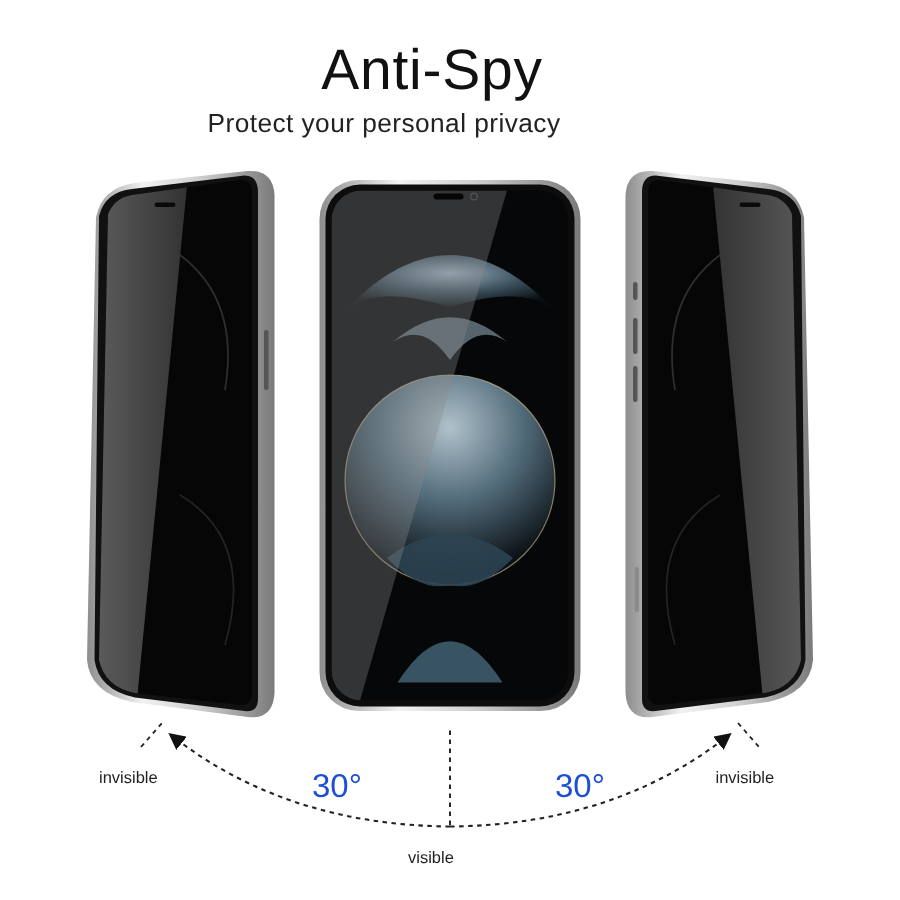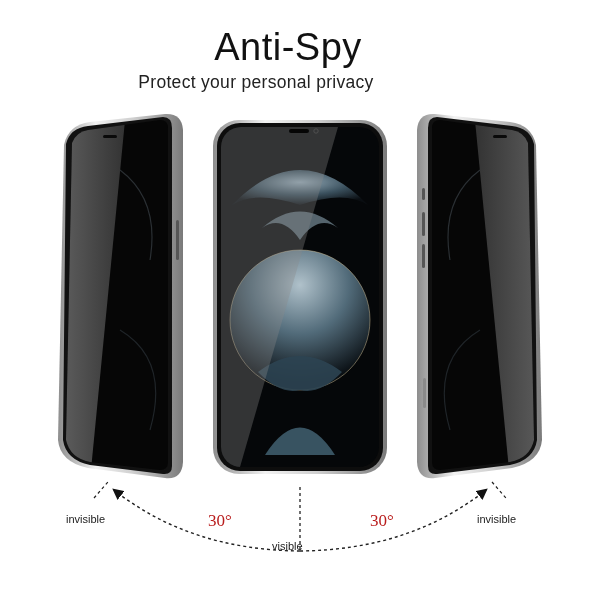--- a/index.html
+++ b/index.html
@@ -4,21 +4,21 @@
 <style>
   html, body { margin:0; padding:0; background:#ffffff; }
   body { width:600px; height:600px; position:relative; overflow:hidden;
          font-family:"Liberation Sans", "DejaVu Sans", sans-serif; color:#111; }
   .title { position:absolute; left:0; width:576px; top:26px; text-align:center;
            font-size:38px; font-weight:500; letter-spacing:0.5px; color:#111; }
   .subtitle { position:absolute; left:0; width:512px; top:72px; text-align:center;
               font-size:17.5px; color:#222; letter-spacing:0.3px; }
   svg.scene { position:absolute; left:0; top:0; }
   .lbl { position:absolute; font-size:11px; color:#222; }
-  .deg { position:absolute; font-size:17px; color:#b91c1c;font-family:Liberation Serif, serif; }
+  .deg { position:absolute; font-size:22px; color:#1d4ed8; }
 </style>
 </head>
 <body>
 
 <div class="title">Anti-Spy</div>
 <div class="subtitle">Protect your personal privacy</div>
 
 <svg class="scene" width="600" height="600" viewBox="0 0 600 600">
   <defs>
     <linearGradient id="silverV" x1="0" y1="0" x2="1" y2="0">
@@ -112,13 +112,13 @@
     <path d="M300 551 Q410 550 486 490" stroke="#222" stroke-width="1.4" fill="none" stroke-dasharray="3,3" marker-end="url(#arrow)"></path>
     <line x1="94" y1="498" x2="108" y2="482" stroke="#222" stroke-width="1.2" stroke-dasharray="3,3"></line>
     <line x1="492" y1="482" x2="506" y2="498" stroke="#222" stroke-width="1.2" stroke-dasharray="3,3"></line>
   </g>
 </svg>
 
 <div class="lbl" style="left:66px; top:513px;">invisible</div>
 <div class="deg" style="left:208px; top:511px;">30°</div>
 <div class="deg" style="left:370px; top:511px;">30°</div>
 <div class="lbl" style="left:477px; top:513px;">invisible</div>
-<div class="lbl" style="left:272px; top:540px;">visible</div>
+<div class="lbl" style="left:272px; top:566px;">visible</div>
 
 </body></html>

